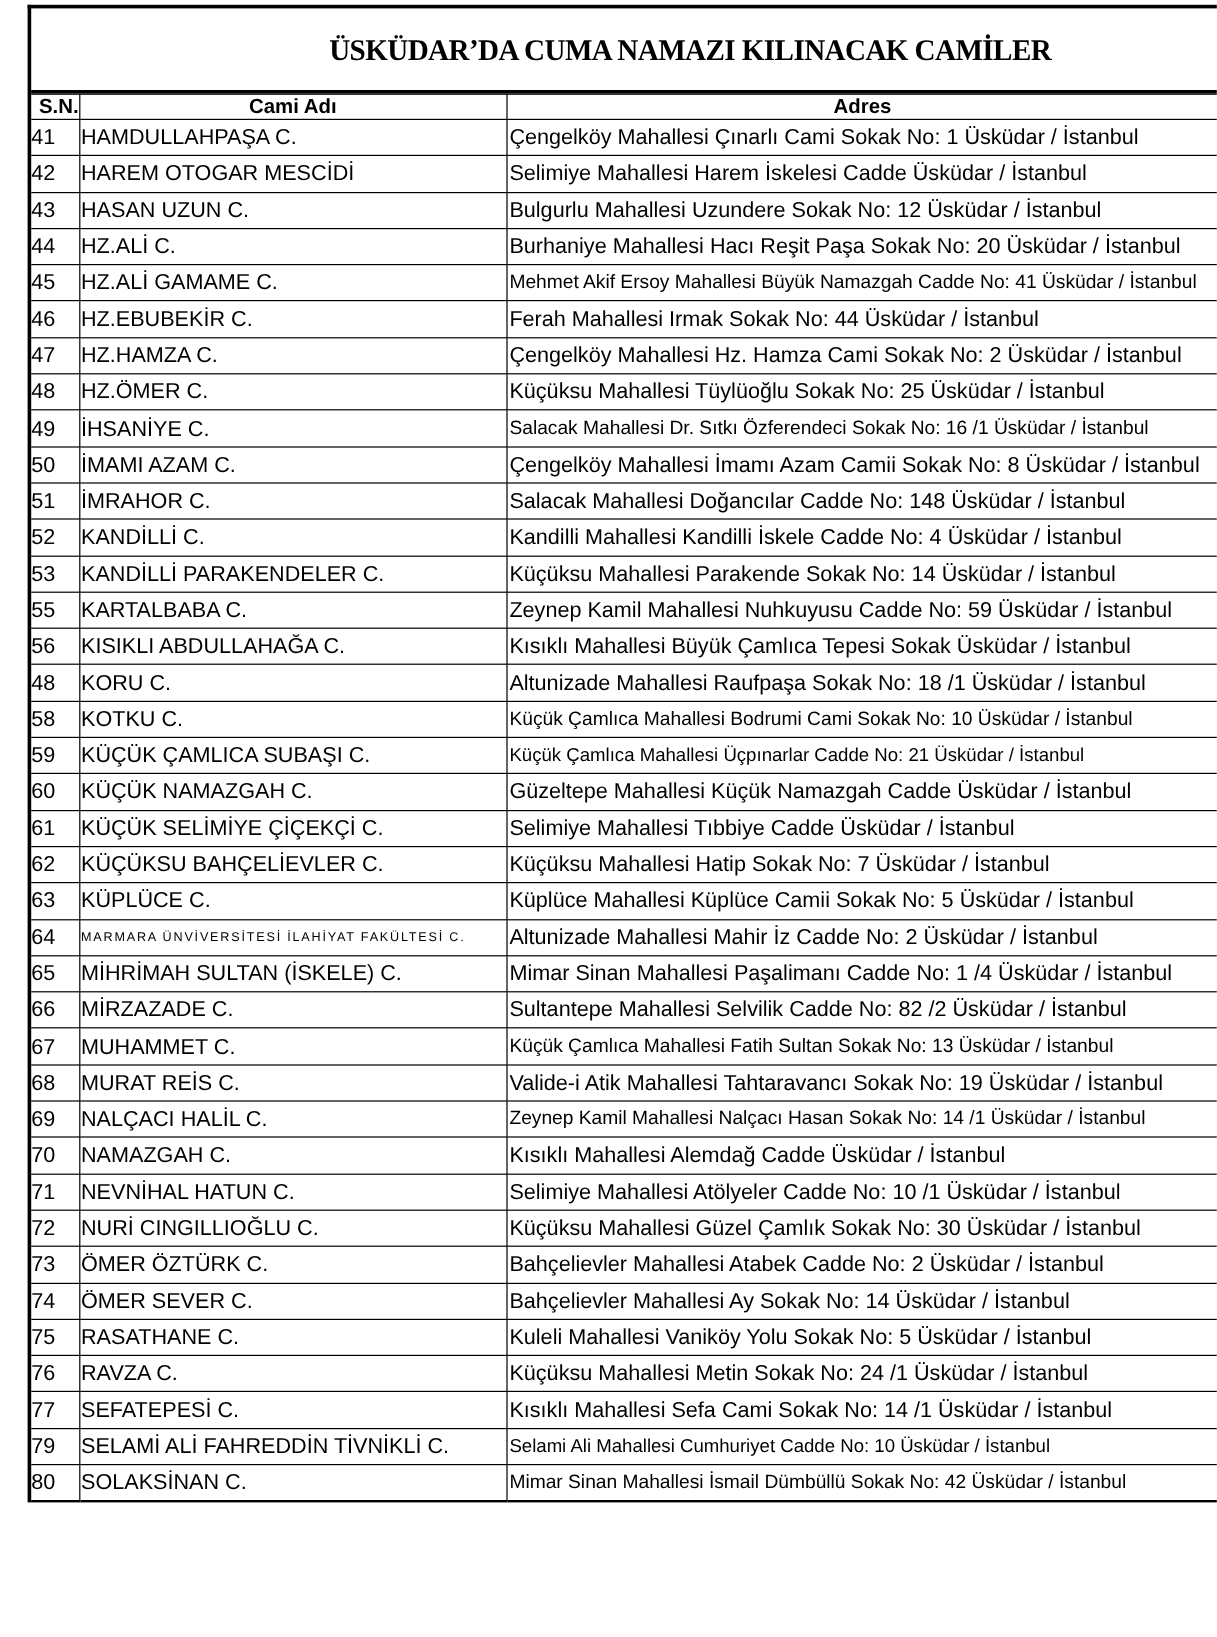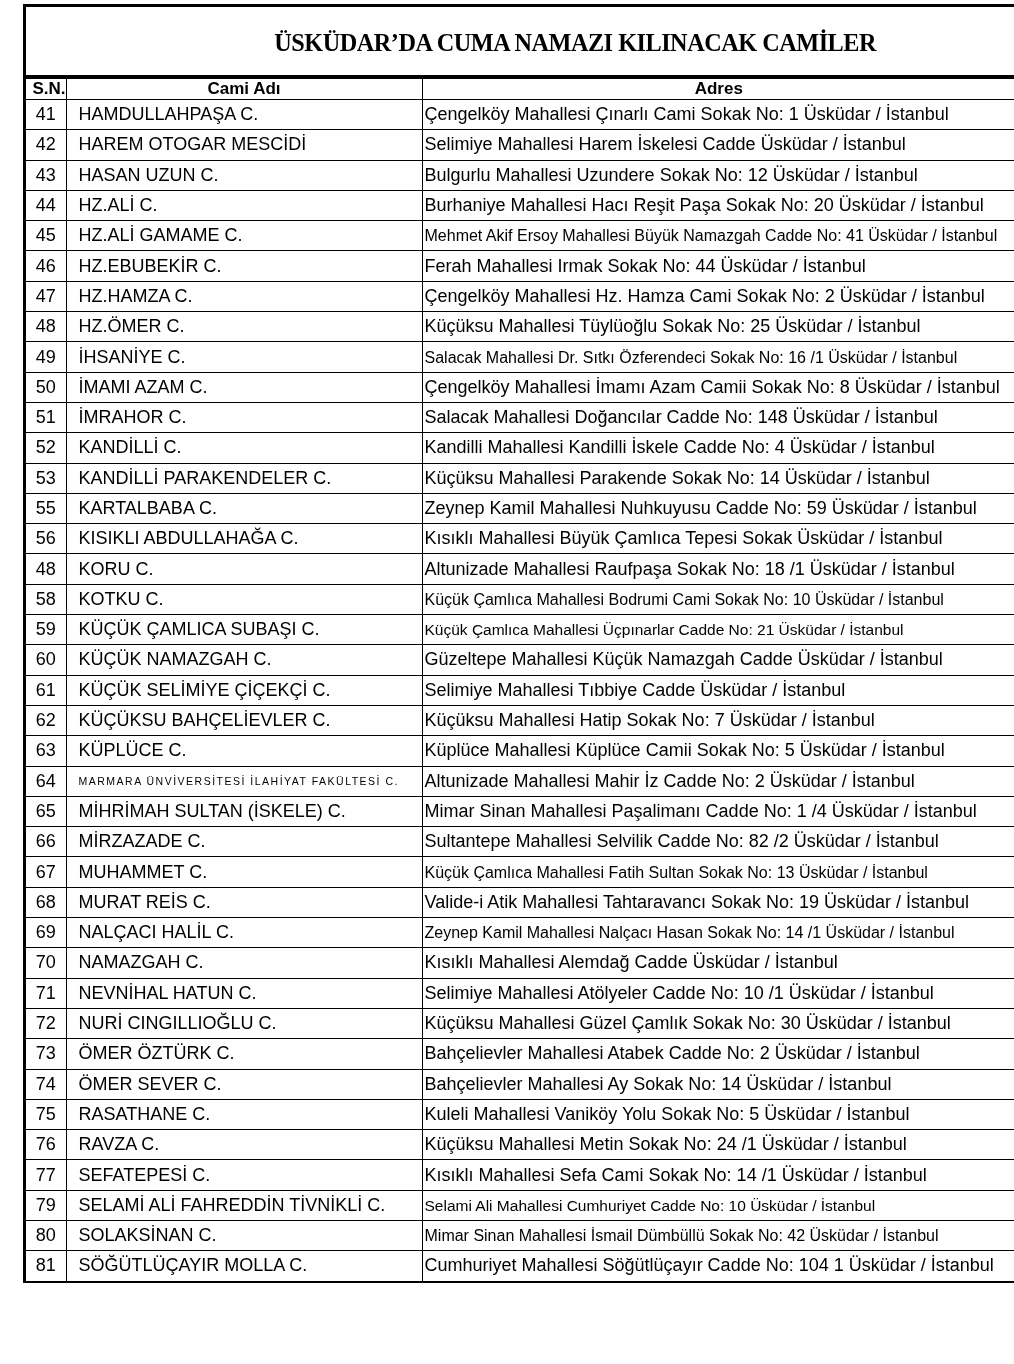--- a/index.html
+++ b/index.html
@@ -10,22 +10,22 @@
   table { border-collapse: collapse; width: 100%; table-layout: fixed; }
   col.sn { width: 40px; }
   col.name { width: 356px; }
   col.addr { width: auto; }
   th, td { border: 1.5px solid #000; padding: 0; height: 29.3px; white-space: nowrap; overflow: hidden; }
   tr > *:first-child { border-left: none; }
   tr > *:last-child { border-right: none; }
   th { font-weight: bold; font-size: 17px; height: 20px; line-height: 18px; }
   th.sn-h { text-align: right; padding-left: 1px; }
   td { font-size: 18px; line-height: 29px; }
-  td.sn { text-align: center; }
-  td.name { padding-left: 12px; }
+  td.sn { text-align: left; }
+  td.name { padding-left: 1px; }
   td.addr { padding-left: 2px; }
   td.small { font-size: 16px; }
   td.tiny { font-size: 10.5px; letter-spacing: 1.5px; }
   td.narrow { font-size: 15.5px; }
   tbody tr:last-child td { border-bottom: 2px solid #000; }
 </style>
 </head>
 <body>
 
 <div class="sheet">
@@ -229,20 +229,15 @@
         <tr>
           <td class="sn">79</td>
           <td class="name">SELAMİ ALİ FAHREDDİN TİVNİKLİ C.</td>
           <td class="addr narrow">Selami Ali Mahallesi Cumhuriyet Cadde No: 10 Üsküdar / İstanbul</td>
         </tr>
         <tr>
           <td class="sn">80</td>
           <td class="name">SOLAKSİNAN C.</td>
           <td class="addr small">Mimar Sinan Mahallesi İsmail Dümbüllü Sokak No: 42 Üsküdar / İstanbul</td>
         </tr>
-        <tr>
-          <td class="sn">81</td>
-          <td class="name">SÖĞÜTLÜÇAYIR MOLLA C.</td>
-          <td class="addr">Cumhuriyet Mahallesi Söğütlüçayır Cadde No: 104 1 Üsküdar / İstanbul</td>
-        </tr>
       </tbody>
   </table>
 </div>
 
 </body></html>

